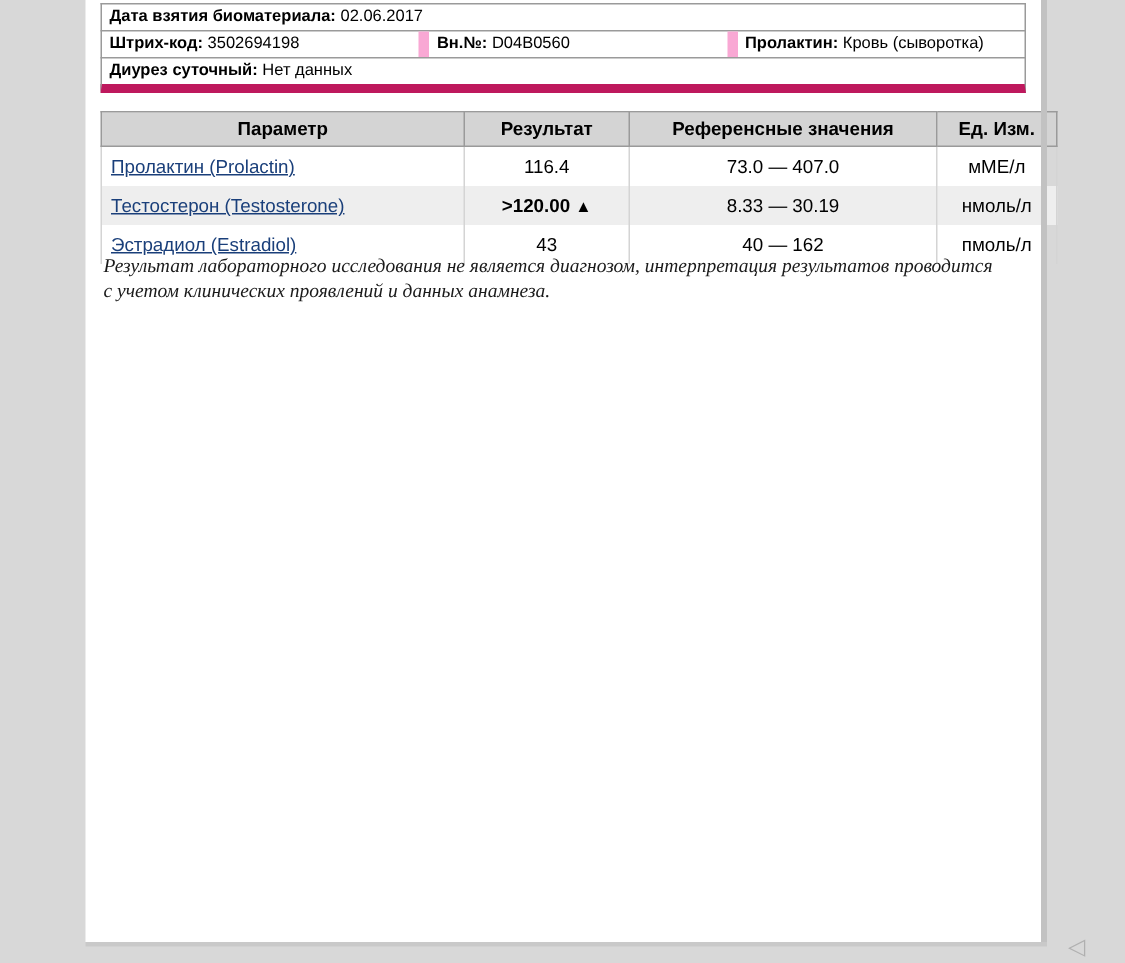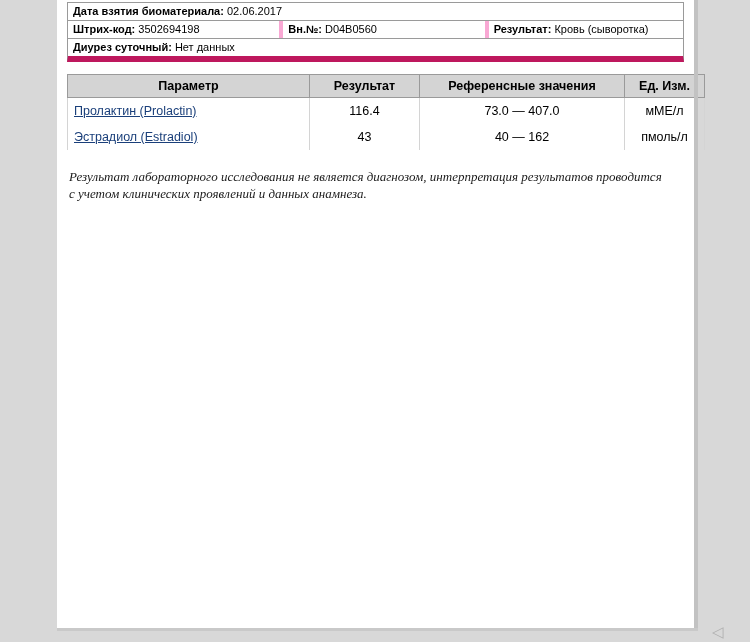--- a/index.html
+++ b/index.html
@@ -57,21 +57,21 @@
   .hcell {
     padding: 2px 5px 2px 5px;
     box-sizing: border-box;
     font-size: 11px;
     line-height: 13px;
     color: #000;
     white-space: nowrap;
     overflow: hidden;
   }
   .hcell + .hcell {
-    border-left: 4px solid #f9a8d4;
+    border-left: 7px solid #f9a8d4;
   }
   .hlabel {
     font-weight: bold;
   }
   .hval {
     font-weight: normal;
   }
   .c-w1 { width: 100%; }
   .c-w-barcode { width: 212px; }
   .c-w-vn { width: 206px; }
@@ -169,21 +169,21 @@
     <div class="hrow">
       <div class="hcell c-w-barcode">
         <span class="hlabel">Штрих-код:</span>
         <span class="hval">3502694198</span>
       </div>
       <div class="hcell c-w-vn">
         <span class="hlabel">Вн.№:</span>
         <span class="hval">D04B0560</span>
       </div>
       <div class="hcell c-w-mat">
-        <span class="hlabel">Результат:</span>
+        <span class="hlabel">Пролактин:</span>
         <span class="hval">Кровь (сыворотка)</span>
       </div>
     </div>
 
     <div class="hrow last">
       <div class="hcell c-w1">
         <span class="hlabel">Диурез суточный:</span>
         <span class="hval">Нет данных</span>
       </div>
     </div>
@@ -204,20 +204,31 @@
         <td class="param">
           <span class="plink">Пролактин (Prolactin)</span>
         </td>
         <td class="result">
           <span>116.4</span>
           <span class="arrow-up"></span>
         </td>
         <td>73.0 — 407.0</td>
         <td>мМЕ/л</td>
       </tr>
+      <tr class="alt">
+        <td class="param">
+          <span class="plink">Тестостерон (Testosterone)</span>
+        </td>
+        <td class="result flag">
+          <span>&gt;120.00</span>
+          <span class="arrow-up">▲</span>
+        </td>
+        <td>8.33 — 30.19</td>
+        <td>нмоль/л</td>
+      </tr>
       <tr>
         <td class="param">
           <span class="plink">Эстрадиол (Estradiol)</span>
         </td>
         <td class="result">
           <span>43</span>
           <span class="arrow-up"></span>
         </td>
         <td>40 — 162</td>
         <td>пмоль/л</td>

